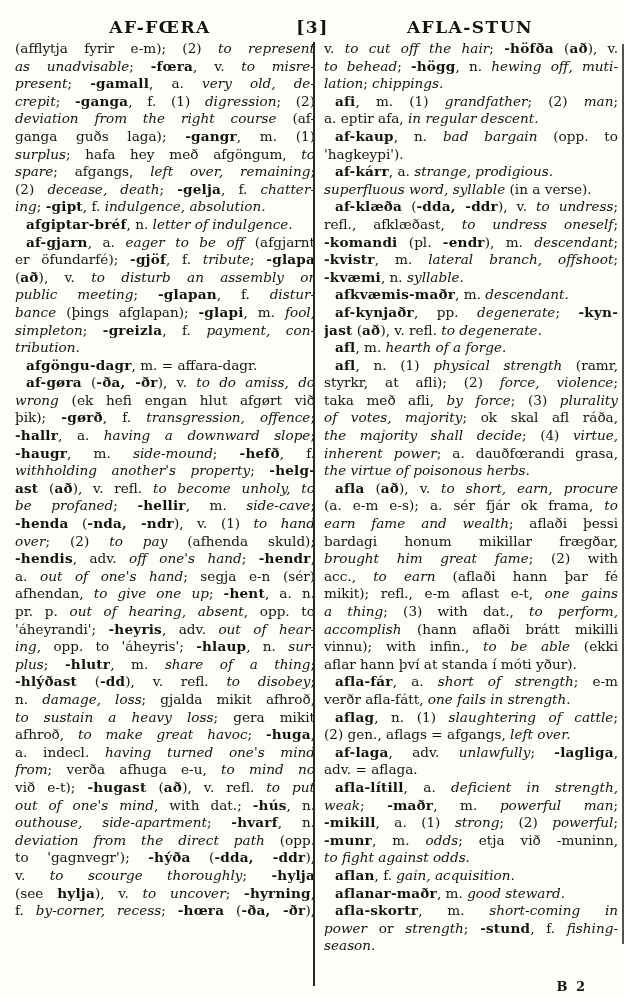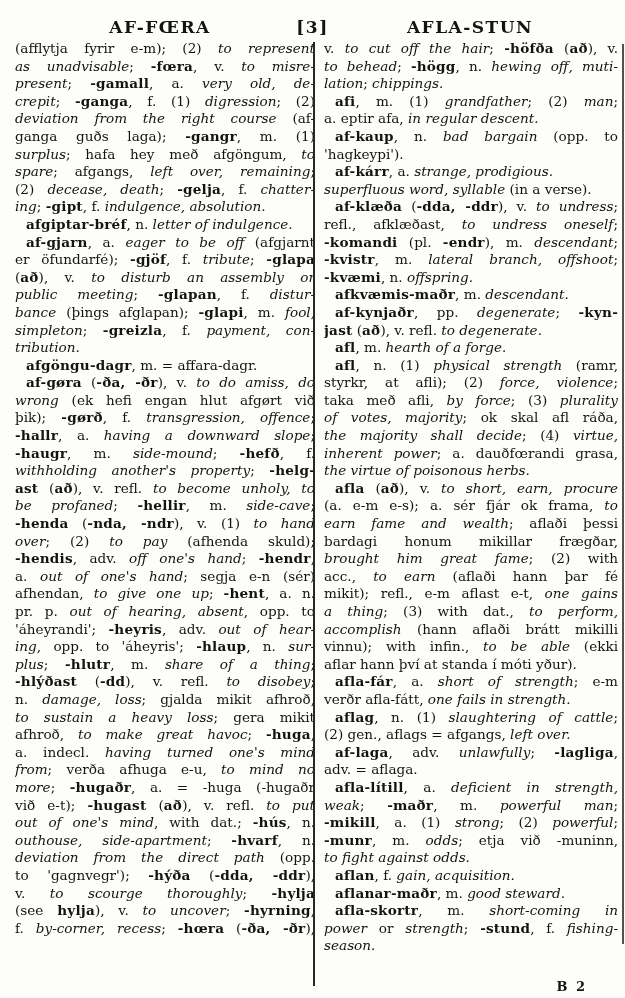--- a/index.html
+++ b/index.html
@@ -81,21 +81,20 @@
         <div class="line">pr. p. <i>out of hearing, absent</i>, opp. to</div>
         <div class="line">'áheyrandi'; <b>-heyris</b>, adv. <i>out of hear-</i></div>
         <div class="line"><i>ing</i>, opp. to 'áheyris'; <b>-hlaup</b>, n. <i>sur-</i></div>
         <div class="line"><i>plus</i>; <b>-hlutr</b>, m. <i>share of a thing</i>;</div>
         <div class="line"><b>-hlýðast</b> (<b>-dd</b>), v. refl. <i>to disobey</i>;</div>
         <div class="line">n. <i>damage, loss</i>; gjalda mikit afhroð,</div>
         <div class="line"><i>to sustain a heavy loss</i>; gera mikit</div>
         <div class="line">afhroð, <i>to make great havoc</i>; <b>-huga</b>,</div>
         <div class="line">a. indecl. <i>having turned one's mind</i></div>
         <div class="line"><i>from</i>; verða afhuga e-u, <i>to mind no</i></div>
-        <div class="line"><i>more</i>; <b>-hugaðr</b>, a. = -huga (-hugaðr</div>
         <div class="line">við e-t); <b>-hugast</b> (<b>að</b>), v. refl. <i>to put</i></div>
         <div class="line"><i>out of one's mind</i>, with dat.; <b>-hús</b>, n.</div>
         <div class="line"><i>outhouse, side-apartment</i>; <b>-hvarf</b>, n.</div>
         <div class="line"><i>deviation from the direct path</i> (opp.</div>
         <div class="line">to 'gagnvegr'); <b>-hýða</b> (<b>-dda, -ddr</b>),</div>
         <div class="line">v. <i>to scourge thoroughly</i>; <b>-hylja</b></div>
         <div class="line">(see <b>hylja</b>), v. <i>to uncover</i>; <b>-hyrning</b>,</div>
         <div class="line">f. <i>by-corner, recess</i>; <b>-hœra</b> (<b>-ða, -ðr</b>),</div>
       </div>
     <div class="col col-right" id="col-right">
@@ -105,21 +104,21 @@
         <div class="line indent"><b>afi</b>, m. (1) <i>grandfather</i>; (2) <i>man</i>;</div>
         <div class="line end">a. eptir afa, <i>in regular descent.</i></div>
         <div class="line indent"><b>af-kaup</b>, n. <i>bad bargain</i> (opp. to</div>
         <div class="line end">'hagkeypi').</div>
         <div class="line indent end"><b>af-kárr</b>, a. <i>strange, prodigious.</i></div>
         <div class="line end"><i>superfluous word, syllable</i> (in a verse).</div>
         <div class="line indent"><b>af-klæða</b> (<b>-dda, -ddr</b>), v. <i>to undress</i>;</div>
         <div class="line">refl., afklæðast, <i>to undress oneself</i>;</div>
         <div class="line"><b>-komandi</b> (pl. <b>-endr</b>), m. <i>descendant</i>;</div>
         <div class="line"><b>-kvistr</b>, m. <i>lateral branch, offshoot</i>;</div>
-        <div class="line end"><b>-kvæmi</b>, n. <i>offspring.</i></div>
+        <div class="line end"><b>-kvæmi</b>, n. <i>syllable.</i></div>
         <div class="line indent end"><b>afkvæmis-maðr</b>, m. <i>descendant.</i></div>
         <div class="line indent"><b>af-kynjaðr</b>, pp. <i>degenerate</i>; <b>-kyn-</b></div>
         <div class="line end"><b>jast</b> (<b>að</b>), v. refl. <i>to degenerate.</i></div>
         <div class="line indent end"><b>afl</b>, m. <i>hearth of a forge.</i></div>
         <div class="line indent"><b>afl</b>, n. (1) <i>physical strength</i> (ramr,</div>
         <div class="line">styrkr, at afli); (2) <i>force, violence</i>;</div>
         <div class="line">taka með afli, <i>by force</i>; (3) <i>plurality</i></div>
         <div class="line"><i>of votes, majority</i>; ok skal afl ráða,</div>
         <div class="line"><i>the majority shall decide</i>; (4) <i>virtue,</i></div>
         <div class="line"><i>inherent power</i>; a. dauðfœrandi grasa,</div>

